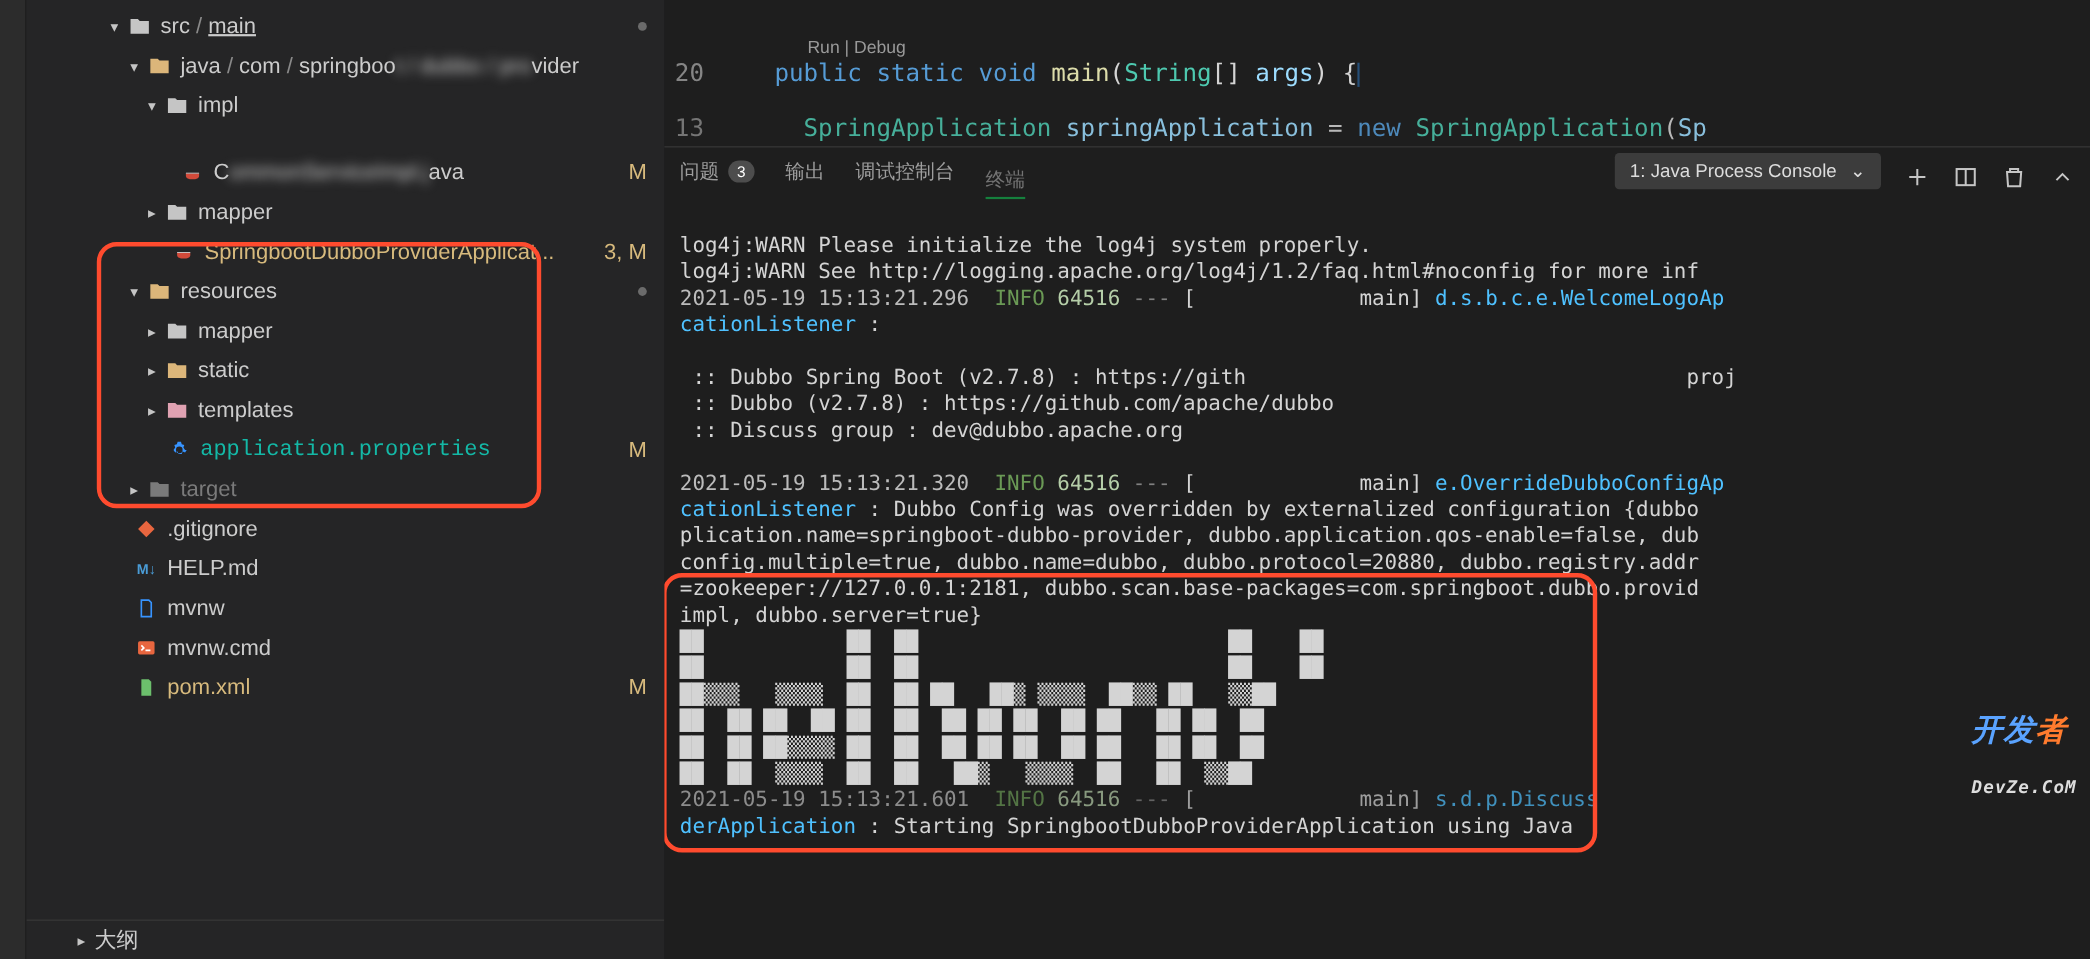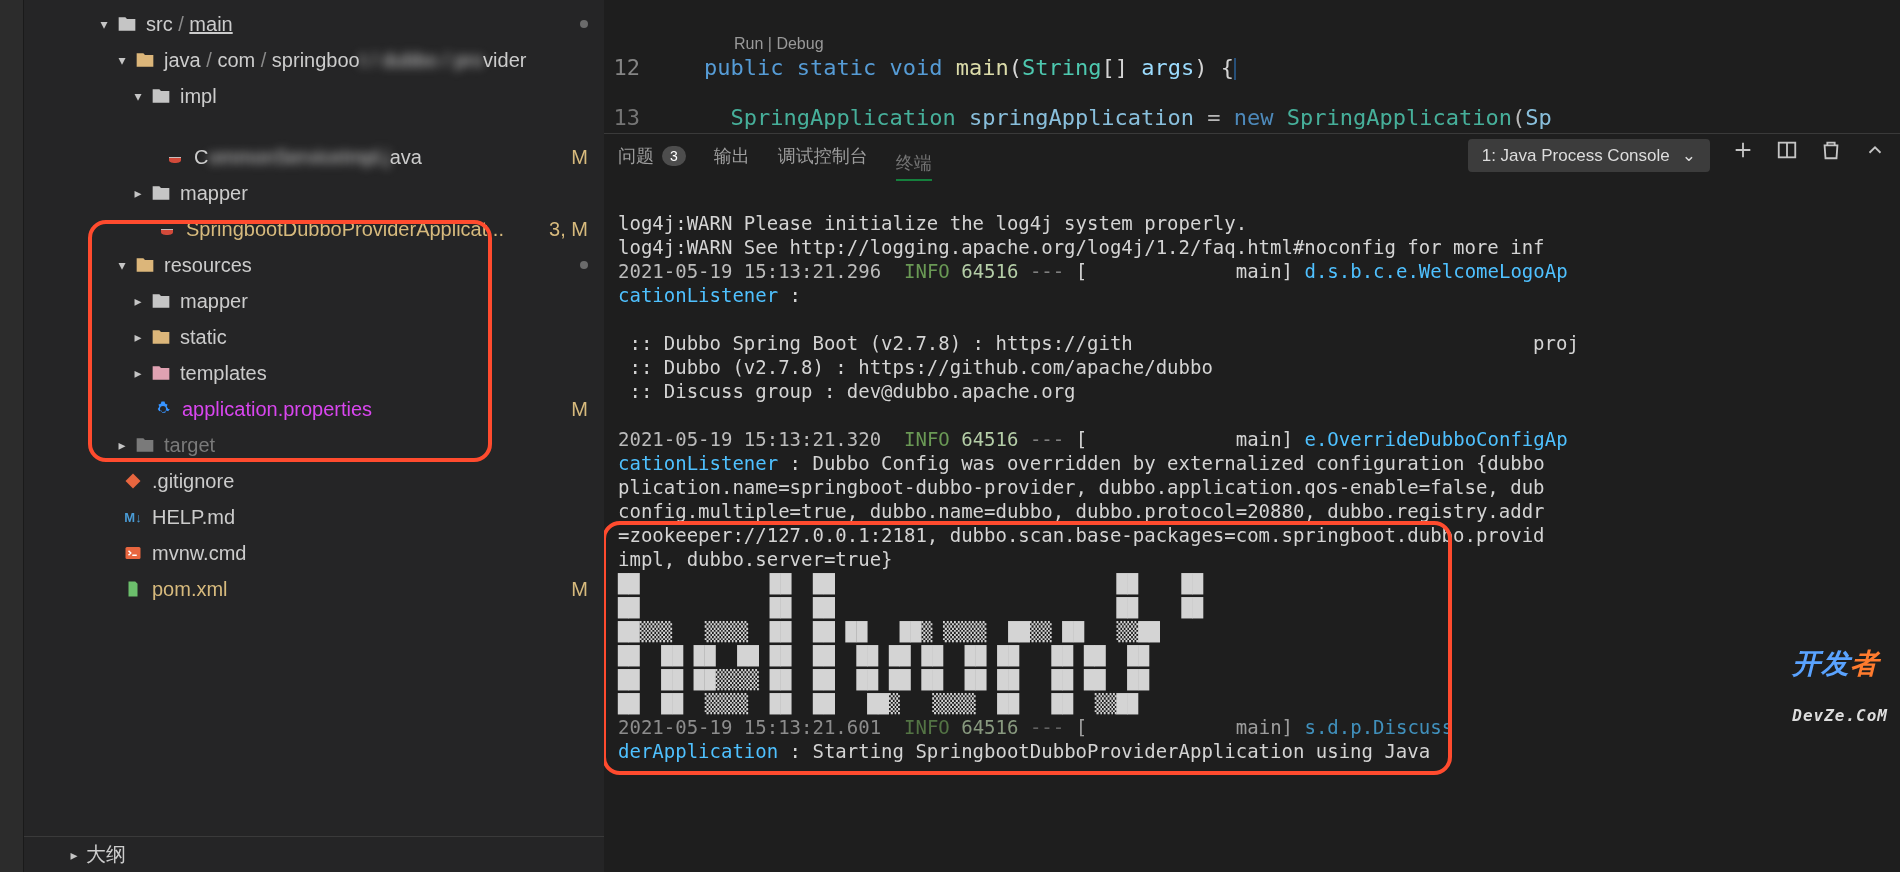--- a/index.html
+++ b/index.html
@@ -75,21 +75,21 @@
 .tok-var { color: #9cdcfe; }
 .tok-pun { color: #d4d4d4; }
 .tok-new { color: #569cd6; }
 .panel-tabs {
   display: flex; align-items: center; height: 44px; border-top: 1px solid #3a3a3a;
   padding: 0 14px; gap: 28px; font-size: 18px;
 }
 .tab-item { color: #9d9d9d; display: flex; align-items: center; gap: 8px; cursor: pointer; }
 .tab-item.active { color: #737373; border-bottom: 2px solid #15803d; padding-bottom: 4px; margin-top: 20px; }
 .badge { background: #4d4d4d; color: #fff; border-radius: 10px; padding: 0 8px; font-size: 14px; line-height: 20px; }
-.panel-tools { margin-left: auto; display: flex; align-items: flex-start; gap: 22px; }
+.panel-tools { margin-left: auto; display: flex; align-items: flex-end; gap: 22px; }
 .dropdown {
   display: flex; align-items: center; gap: 12px; background: #3c3c3c;
   padding: 6px 14px; border-radius: 4px; color: #ddd; font-size: 17px;
 }
 .tool-icon { width: 22px; height: 22px; color: #c5c5c5; cursor: pointer; }
 .terminal {
   flex: 1; font-family: Menlo, Consolas, monospace; font-size: 19px;
   padding: 10px 0 0 14px; line-height: 24px; white-space: pre; overflow: hidden; position: relative;
 }
 .t-warn { color: #d4d4d4; }
@@ -231,21 +231,21 @@
         </span>
         <span class="label">templates</span>
       </div>
 
       <div class="tree-row" style="padding-left:128px;">
         <span class="icon-slot">
           <svg width="18" height="18" viewBox="0 0 24 24">
               <path fill="#3794ff" d="M12 8a4 4 0 100 8 4 4 0 000-8zm9 4l-2 3-3-1-1 3h-4l-1-3-3 1-2-3 2-3-1-3 3-1 1-3h4l1 3 3 1-1 3 2 3z"></path>
             </svg>
         </span>
-        <span class="label" style="color:#d946ef;">application.properties</span>
+        <span class="label" style="color:#14b8a6;font-family:Liberation Mono, monospace;">application.properties</span>
         <span class="status-col">
             <span>M</span>
           </span>
       </div>
 
 
       <div class="tree-row" style="padding-left:88px;">
         <span class="chev">▸</span>
         <span class="icon-slot">
           <svg width="20" height="20" viewBox="0 0 24 24">
@@ -262,20 +262,28 @@
             </svg>
         </span>
         <span class="label">.gitignore</span>
       </div>
 
       <div class="tree-row" style="padding-left:98px;">
         <span class="icon-slot" style="color:#4a9cd6;font-size:13px;font-weight:bold;">M↓</span>
         <span class="label">HELP.md</span>
       </div>
 
+      <div class="tree-row" style="padding-left:98px;">
+        <span class="icon-slot">
+          <svg width="18" height="18" viewBox="0 0 24 24">
+              <path fill="none" stroke="#3794ff" stroke-width="2" d="M6 2h9l3 3v17H6V2z"></path>
+            </svg>
+        </span>
+        <span class="label">mvnw</span>
+      </div>
 
       <div class="tree-row" style="padding-left:98px;">
         <span class="icon-slot">
           <svg width="18" height="18" viewBox="0 0 24 24">
               <rect fill="#e8663f" x="2" y="4" width="20" height="16" rx="2"></rect>
               <path stroke="#fff" stroke-width="2" fill="none" d="M6 9l3 3-3 3M11 15h6"></path>
             </svg>
         </span>
         <span class="label">mvnw.cmd</span>
       </div>
@@ -298,21 +306,21 @@
     <div class="outline-row">
       <span class="chev">▸</span>
       <span class="label">大纲</span>
     </div>
   </div>
 
   <div class="editor-pane">
     <div class="editor-top">
       <div class="codelens">Run | Debug</div>
       <div class="code-line">
-        <span class="line-num">12</span>
+        <span class="line-num">20</span>
         <span class="gutter-gap"></span>
         <span><span class="tok-kw">public</span> <span class="tok-kw">static</span> <span class="tok-kw">void</span> <span class="tok-fn">main</span><span class="tok-pun">(</span><span class="tok-type">String</span><span class="tok-pun">[]</span> <span class="tok-var">args</span><span class="tok-pun">) {</span><span style="background:#264f78;width:2px;display:inline-block;height:22px;vertical-align:middle;"></span></span>
       </div>
       <div class="code-line" style="opacity:0.85;margin-top:20px;">
         <span class="line-num">13</span>
         <span class="gutter-gap"></span>
         <span>&nbsp;&nbsp;<span class="tok-type">SpringApplication</span> <span class="tok-var">springApplication</span> <span class="tok-pun">=</span> <span class="tok-new">new</span> <span class="tok-type">SpringApplication</span><span class="tok-pun">(</span><span class="tok-var">Sp</span></span>
       </div>
     </div>
 

